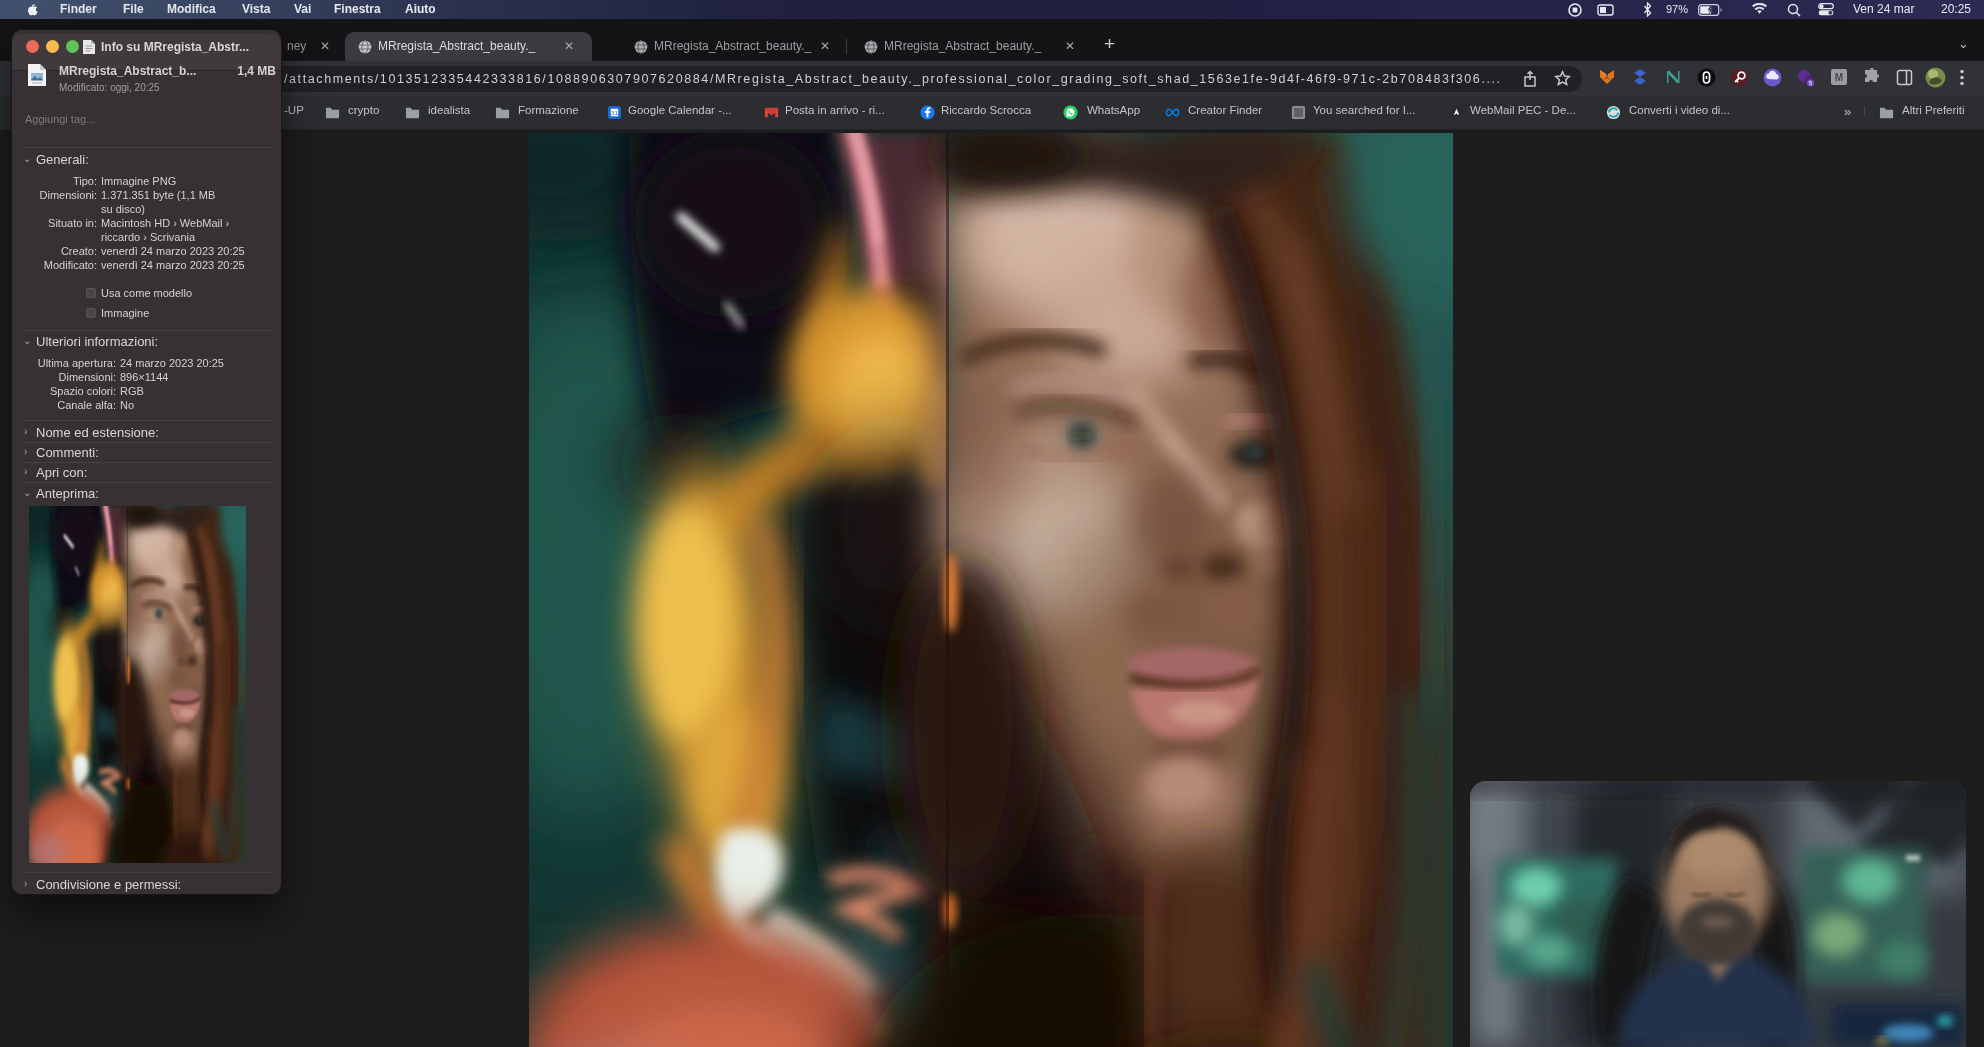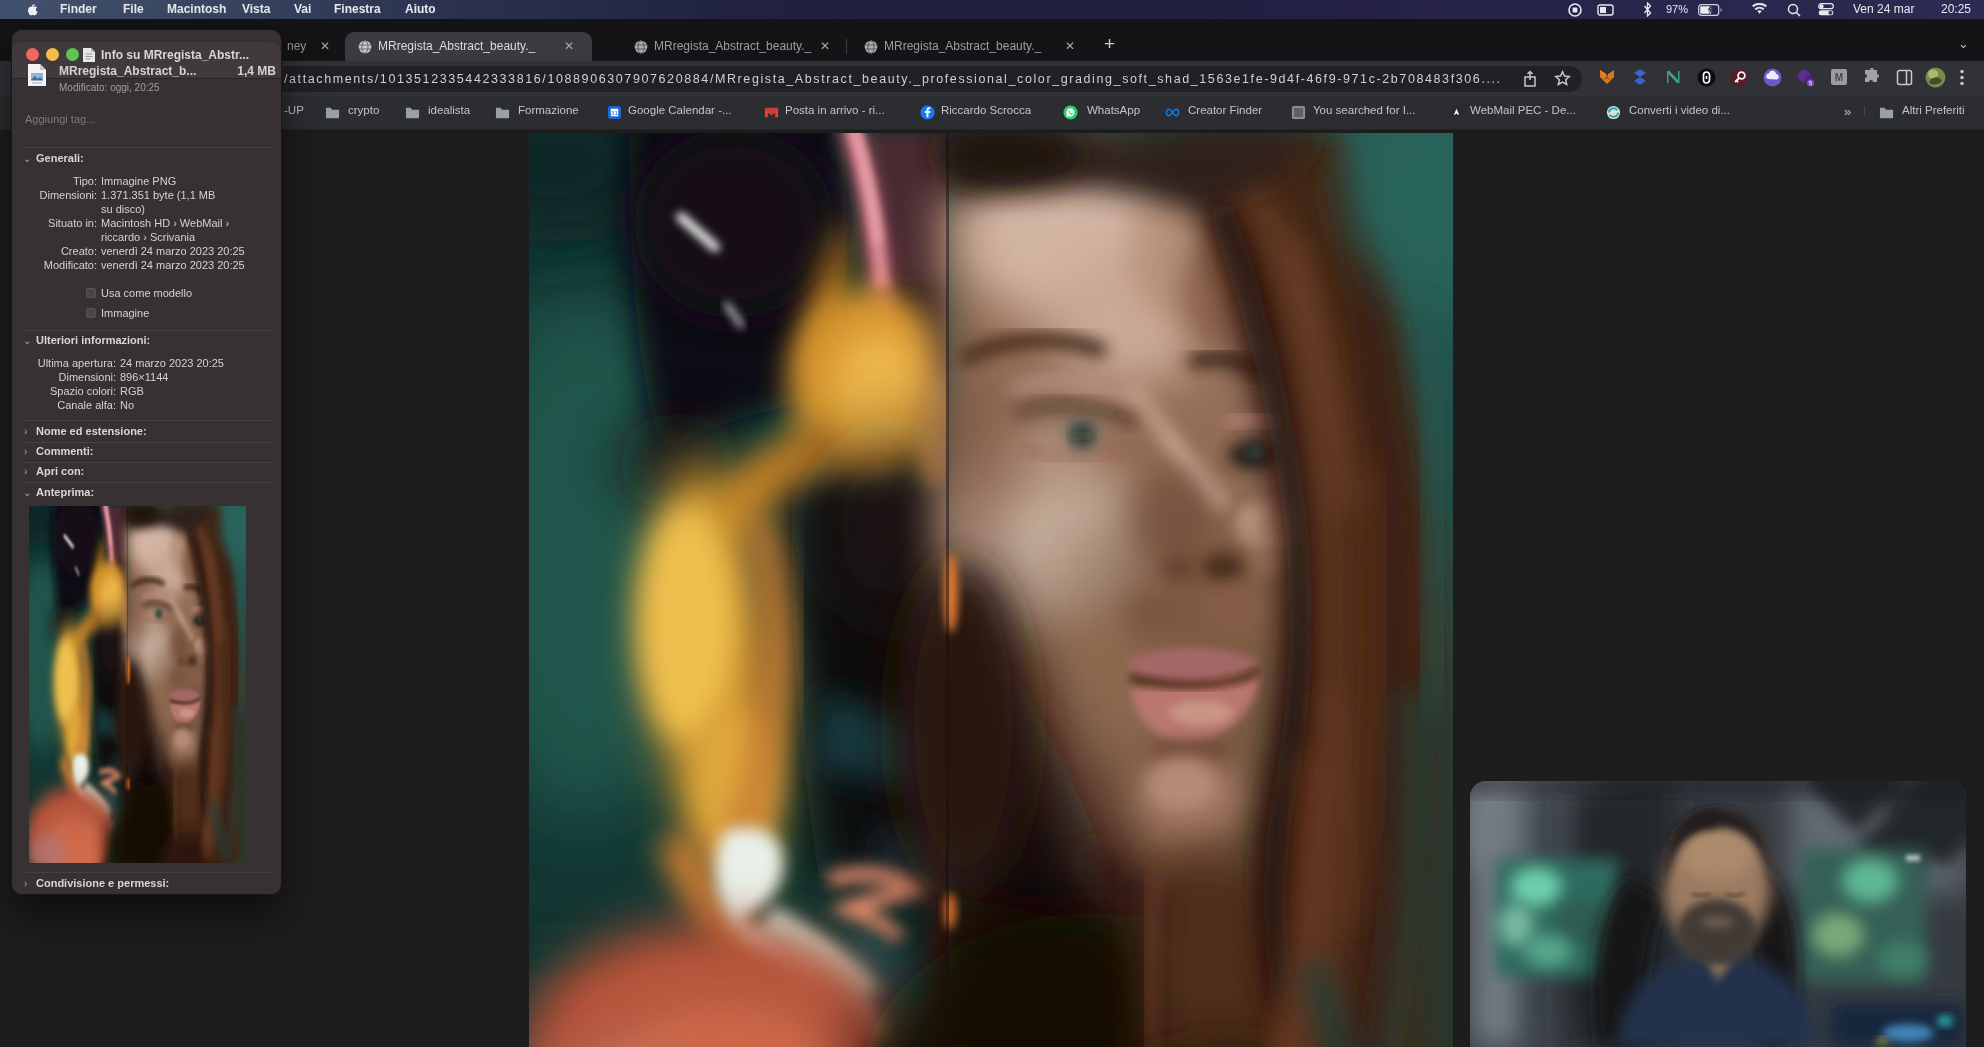--- a/index.html
+++ b/index.html
@@ -26,26 +26,26 @@
 
 #urlpill{position:absolute;left:260px;top:66px;width:1322px;height:26px;border-radius:13px;background:#202124}
 #urltext{position:absolute;left:284px;top:72px;font-size:12.5px;color:#cfd0d2;white-space:nowrap;letter-spacing:1.6px}
 .tbico{position:absolute;top:68px}
 
 .bk{position:absolute;top:104px;font-size:11.5px;color:#c3c4c6;white-space:nowrap}
 .bkico{position:absolute;top:105px;width:15px;height:15px}
 
 #panel{position:absolute;left:11px;top:29px;width:271px;height:866px;border-radius:11px;
  background:#383134;box-shadow:0 18px 40px rgba(0,0,0,.55);border:1px solid #1a171b}
-#ptitle{position:absolute;left:0;top:12px;width:100%;height:37px;background:#403a3d;border-radius:10px 10px 0 0;border-bottom:1px solid #2a2528}
+#ptitle{position:absolute;left:0;top:4px;width:100%;height:37px;background:#403a3d;border-radius:10px 10px 0 0;border-bottom:1px solid #2a2528}
 .tl{position:absolute;top:6px;width:13px;height:13px;border-radius:50%}
 #ptitle .txt{position:absolute;left:89px;top:6px;font-size:12px;font-weight:700;color:#d7d5d6}
 .prow{position:absolute;font-size:11px;color:#d4d2d3;white-space:nowrap}
 .plabel{position:absolute;font-size:11px;color:#d4d2d3;text-align:right;white-space:nowrap}
-.phead{position:absolute;font-size:11px;font-weight:700;color:#d8d6d7;white-space:nowrap}
+.phead{position:absolute;font-size:13px;font-weight:400;color:#d8d6d7;white-space:nowrap}
 .pchev{position:absolute;font-size:10px;color:#a9a4a6}
 .psep{position:absolute;left:10px;width:251px;height:1px;background:#474043}
 .pcheck{position:absolute;width:10px;height:10px;border-radius:2px;background:#4c4548;border:1px solid #5a5356}
 
 #cam{position:absolute;left:1470px;top:781px;width:496px;height:266px;border-radius:16px 16px 0 0;overflow:hidden}
 #mainimg{position:absolute;left:529px;top:133px;width:924px;height:914px}
 #preview{position:absolute;left:17px;top:476px;width:217px;height:357px}
 </style></head>
 <body>
 <div id="screen">
@@ -274,21 +274,21 @@
 </g>
 </defs>
 </svg>
 
 <div id="menubar">
  <svg class="mi" style="left:26px;top:3px" width="13" height="14" viewBox="0 0 13 14" fill="#f0f1f4">
         <path d="M9.3 3.6c-.8 0-1.6.5-2 .5-.5 0-1.2-.5-2-.5C3.7 3.6 2 5 2 7.6c0 2.4 1.9 4.9 2.9 4.9.6 0 1-.4 1.9-.4.9 0 1.2.4 1.9.4 1 0 2.6-2.3 2.9-3.5-1.1-.4-1.7-1.3-1.7-2.4 0-1 .6-1.8 1.2-2.2-.5-.6-1.3-.8-1.8-.8zM8.6.9c-.7.1-1.6.6-2 1.2-.4.5-.7 1.2-.6 1.9.8 0 1.6-.4 2-1 .5-.5.8-1.3.6-2.1z"></path>
       </svg>
  <span class="mi" style="left:60px">Finder</span>
  <span class="mi" style="left:123px">File</span>
- <span class="mi" style="left:167px">Macintosh</span>
+ <span class="mi" style="left:167px">Modifica</span>
  <span class="mi" style="left:242px">Vista</span>
  <span class="mi" style="left:294px">Vai</span>
  <span class="mi" style="left:334px">Finestra</span>
  <span class="mi" style="left:405px">Aiuto</span>
 
  <svg class="mi" style="left:1568px;top:3px" width="14" height="14" viewBox="0 0 14 14">
         <circle cx="7" cy="7" r="6" fill="none" stroke="#e8e9ef" stroke-width="1.6"></circle>
         <rect x="4.6" y="4.6" width="4.8" height="4.8" rx="1" fill="#e8e9ef"></rect>
       </svg>
  <svg class="mi" style="left:1597px;top:4px" width="17" height="12" viewBox="0 0 17 12" fill="none" stroke="#e8e9ef" stroke-width="1.4">

